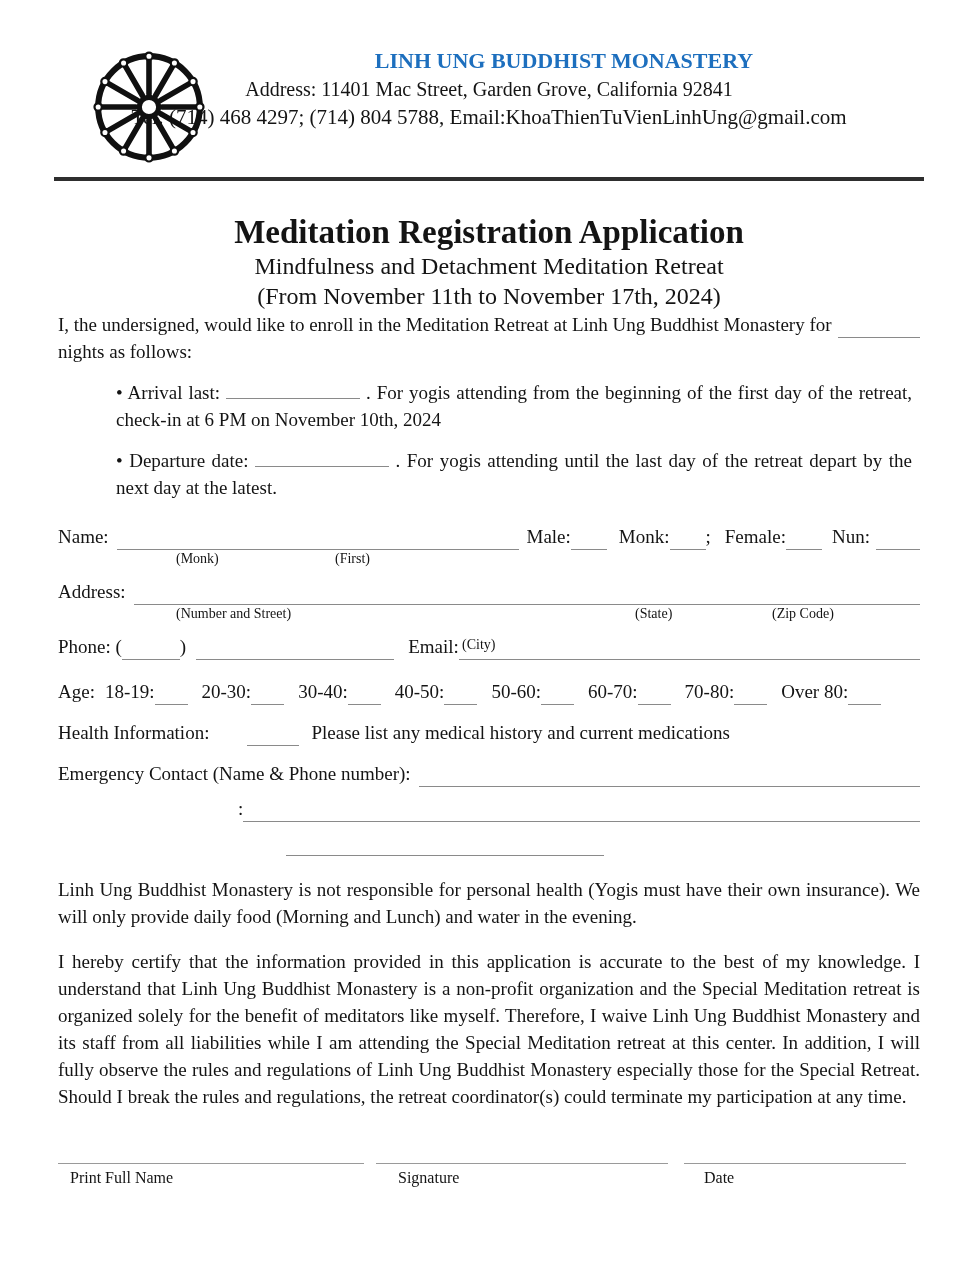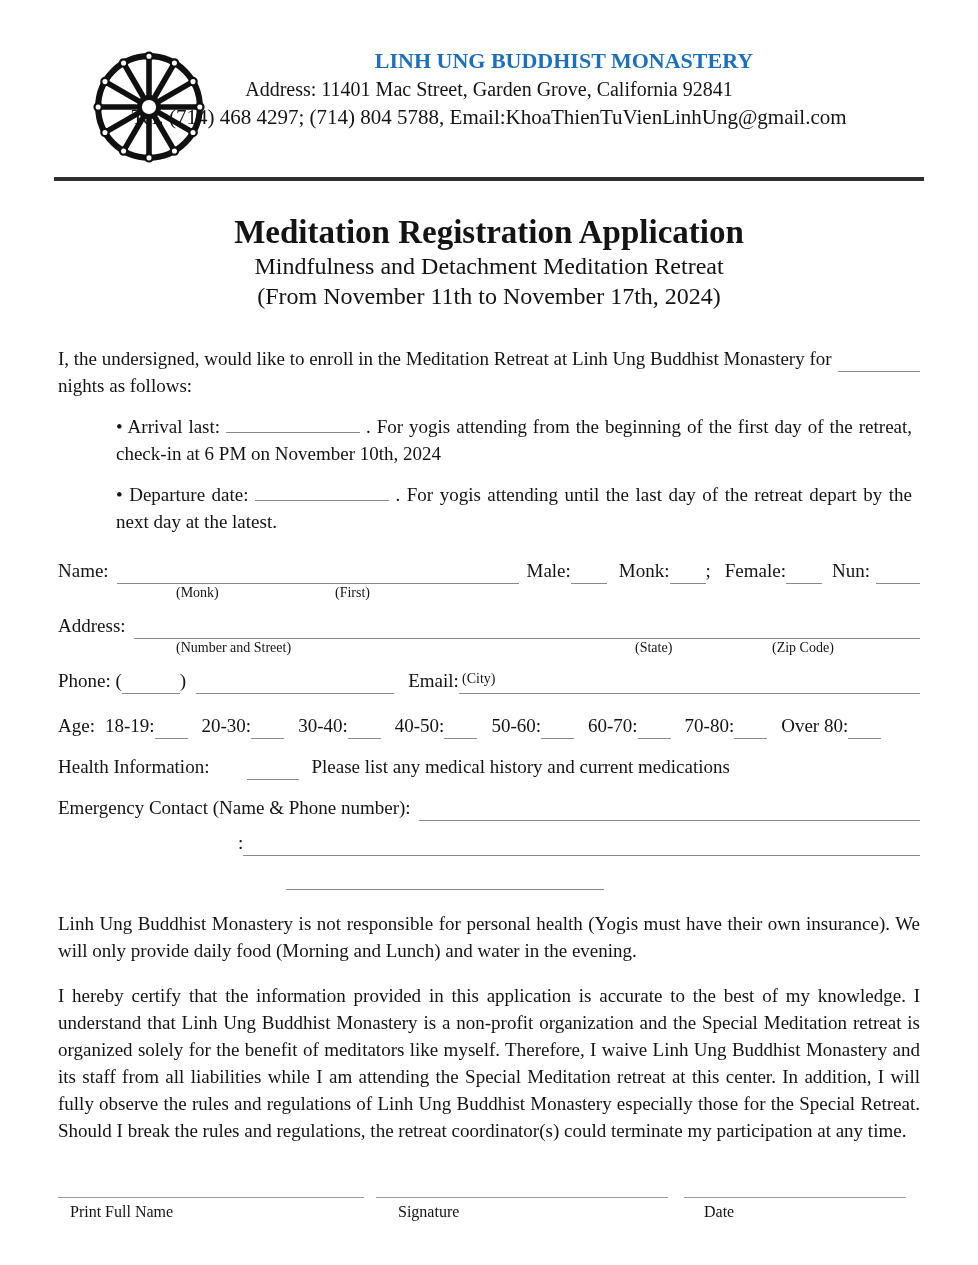--- a/index.html
+++ b/index.html
@@ -27,21 +27,21 @@
   .head-rule { border: 0; border-top: 4px solid var(--rule, #2e2e2e); margin: 7px -4px 0 -4px; }
 
   
   .title-block { margin-top: 32px; text-align: center; }
   .doc-title { font-size: 33px; font-weight: bold; line-height: 38px; }
   .doc-sub   { font-size: 24px; line-height: 30px; }
   .doc-dates { font-size: 24px; line-height: 30px; }
 
   
   .para { font-size: 19px; line-height: 27px; text-align: justify; }
-  .intro { margin-top: 34px; }
+  .intro { }
   .intro-line1 { display: flex; align-items: flex-end; }
   .intro-line1 .txt { white-space: nowrap; font-size: 19px; line-height: 27px; }
   .bullet { margin: 14px 8px 0 58px; font-size: 19px; line-height: 27px; text-align: justify; }
 
   
   .bl {
     display: inline-block; height: 15px;
     border-bottom: 1.5px solid var(--blank, #8a8a8a);
     vertical-align: baseline;
   }

